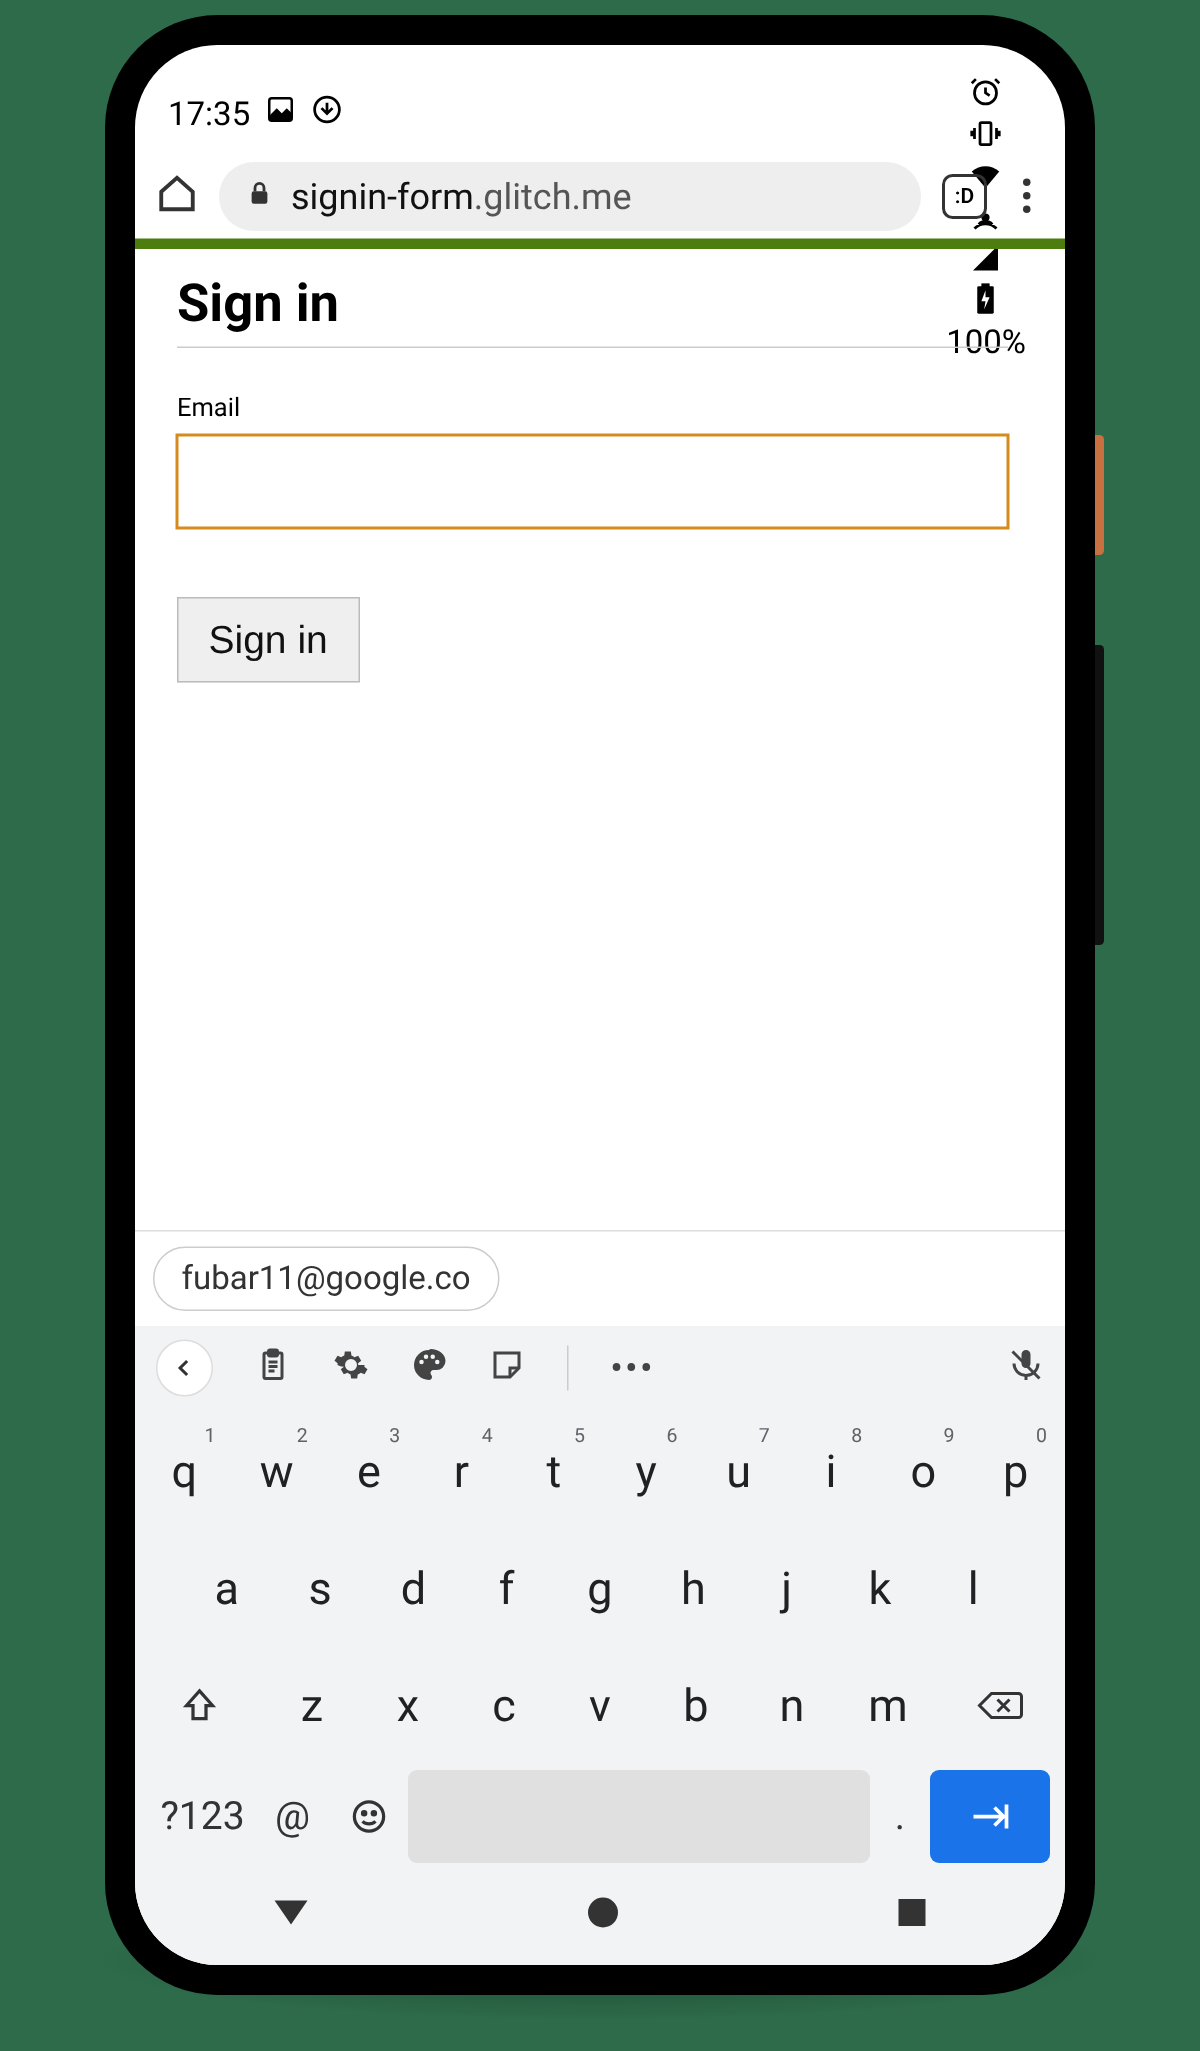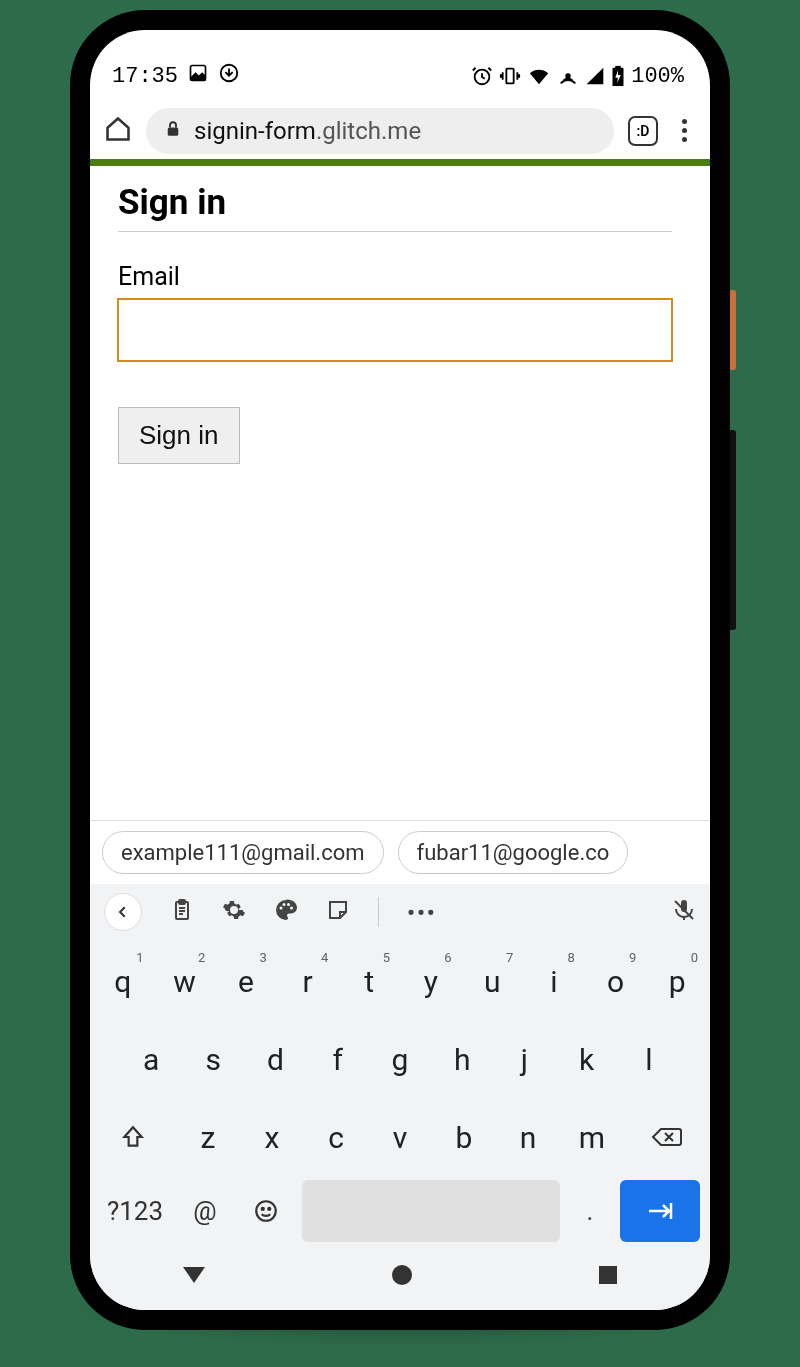--- a/index.html
+++ b/index.html
@@ -79,24 +79,23 @@
     }
     
     .status-bar {
       height: 52px;
       display: flex;
       justify-content: space-between;
       padding: 0 26px 0 22px;
       font-size: 22px;
       color: #000;
       margin-top: 20px;
-      font-family: Liberation Mono, monospace;
     }
     .status-left { display:flex; align-items:center; gap:10px; }
-    .status-right { display:flex; align-items:center; gap:6px; font-size: 22px; }
+    .status-right { display:flex; align-items:center; gap:6px; font-size: 22px; flex-direction: column; }
     .status-right svg { display:block; }
     
     .browser-bar {
       height: 64px;
       display: flex;
       align-items: center;
       padding: 0 14px;
       gap: 14px;
       border-bottom: 7px solid #4d7c0f;
     }
@@ -128,21 +127,21 @@
     }
     .page-title {
       font-size: 35px;
       font-weight: 700;
       color: #000;
       padding-bottom: 8px;
       border-bottom: 1px solid #ccc;
       margin-bottom: 30px;
     }
     .form-group { margin-bottom: 28px; }
-    .form-label { font-size: 25px; color: #000; margin-bottom: 8px; display: block; }
+    .form-label { font-size: 17px; color: #000; margin-bottom: 8px; display: block; }
     .form-input {
       width: 100%;
       height: 62px;
       border: 1px solid #bbb;
       font-size: 22px;
       padding: 0 10px;
       background: #fff;
     }
     .form-input.focused { border: 1px solid #d68b1f; outline: 1px solid #d68b1f; }
     .submit-btn {
@@ -198,21 +197,21 @@
       font-size:30px; color:#202124; position:relative; border-radius:6px;
     }
     .key .sup {
       position:absolute; top:4px; right:8px; font-size:13px; color:#5f6368;
     }
     .krow.r2 { padding: 0 28px; }
     .key-special {
       background:#fff0; display:flex;align-items:center;justify-content:center;
       width:70px; height:70px; flex:none;
     }
-    .bottom-row { display:flex; align-items:center; gap:10px; padding:0 6px; }
+    .bottom-row { display:flex; align-items:center; gap:0; padding:0 6px; }
     .br-key { height:62px; display:flex;align-items:center;justify-content:center;font-size:26px;color:#333; }
     .br-sym { width:70px;}
     .br-at { width:50px;}
     .br-emoji { width:52px;}
     .br-space { flex:1; background:#e0e0e0; border-radius:6px;}
     .br-dot { width:40px;}
     .br-enter { width:80px; background:#1a73e8; border-radius:6px; color:#fff; font-size:28px;}
     
     .android-nav {
       height:58px;
@@ -329,21 +328,20 @@
         <input class="form-input focused" type="text" value="" style="">
       </div>
 
 
       <button class="submit-btn">
         <span>Sign in</span>
       </button>
     </div>
 
     <div class="suggestions">
-      <div class="suggestion-chip">example111@gmail.com</div>
       <div class="suggestion-chip">fubar11@google.co</div>
     </div>
 
     <div class="kbd-toolbar">
       <div class="back-circle">
         <svg width="14" height="14" viewBox="0 0 24 24" fill="none" stroke="#333" stroke-width="3.5">
             <path d="M15 4 L7 12 L15 20"></path>
           </svg>
       </div>
       <span>

